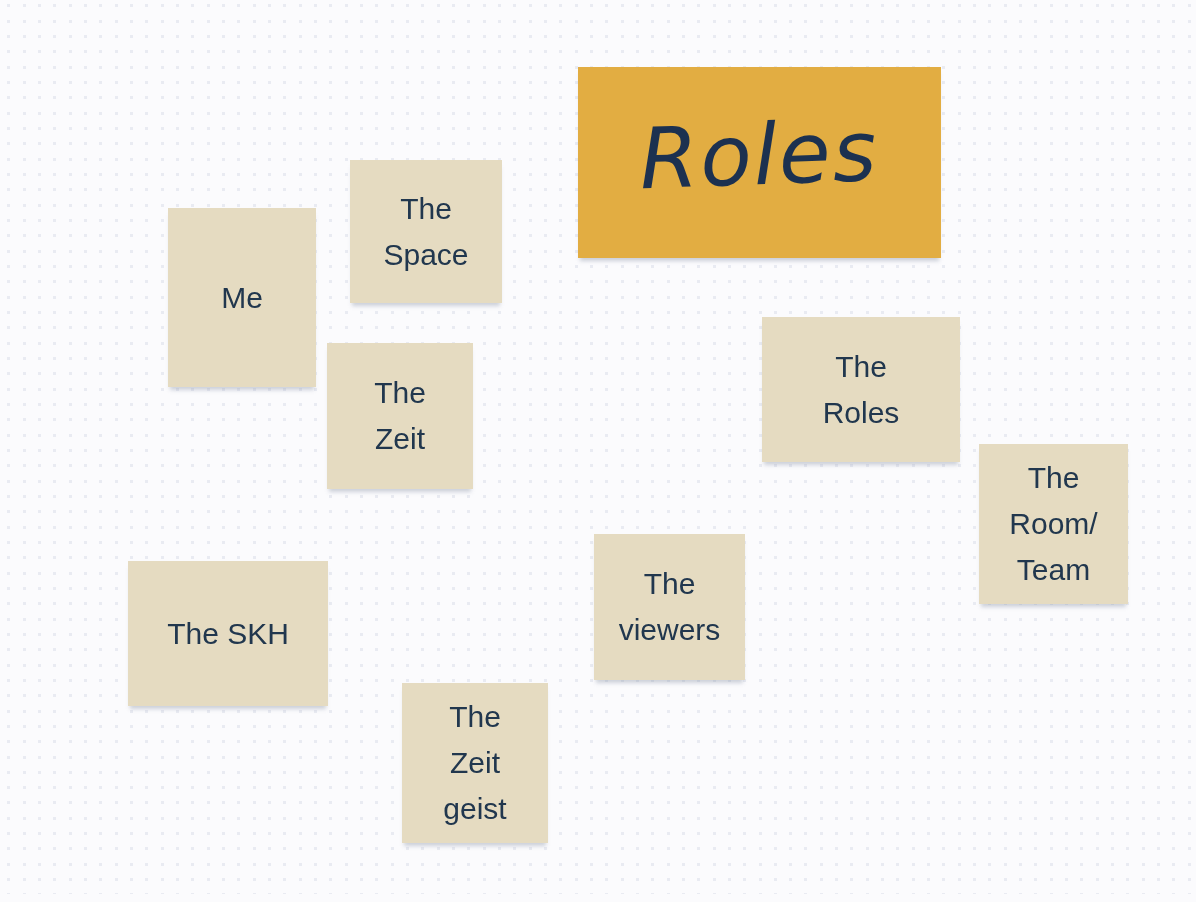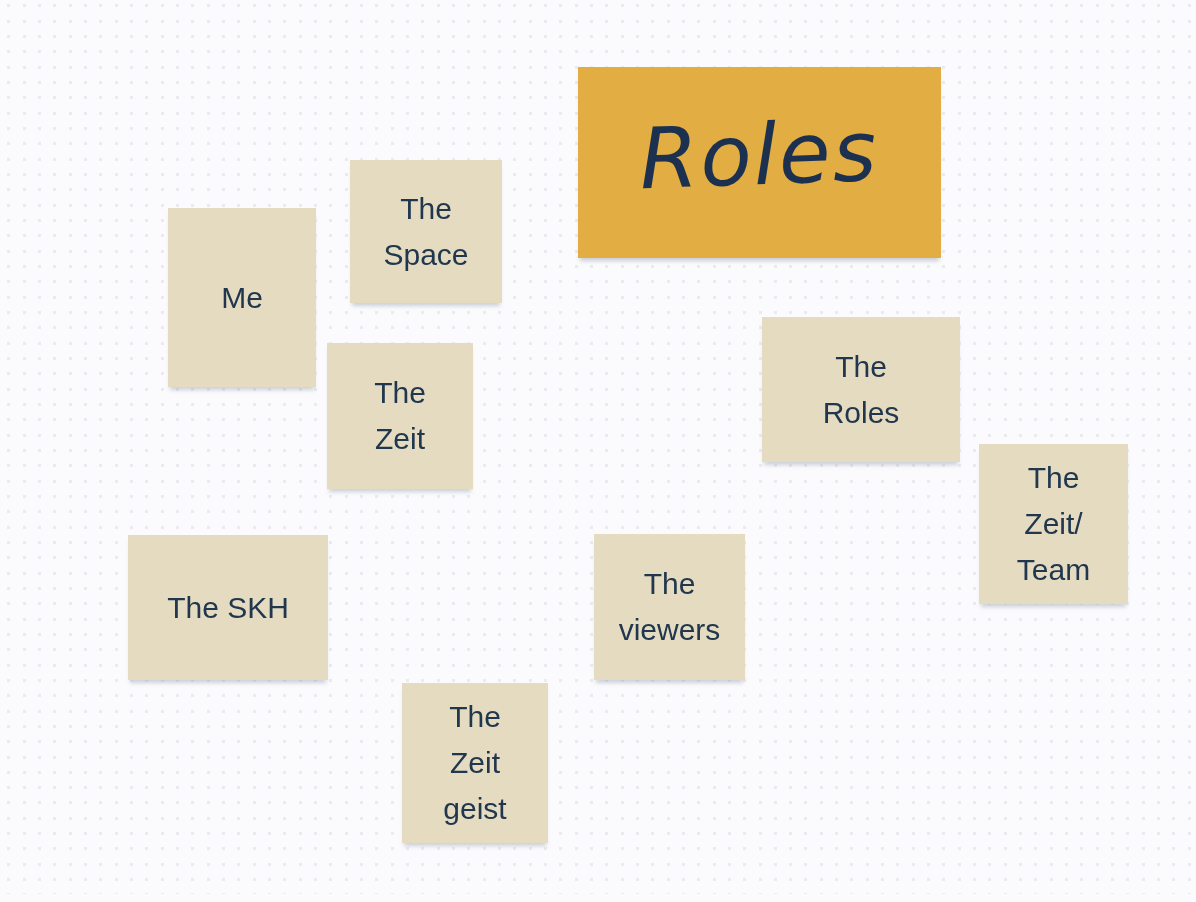--- a/index.html
+++ b/index.html
@@ -72,21 +72,21 @@
         <div class="sticky-line">The</div>
         <div class="sticky-line">Space</div>
       </div>
     </div>
     <div class="sticky" style="left: 327px; top: 343px; width: 146px; height: 146px; background: rgb(229, 219, 193); color: rgb(33, 55, 78);">
       <div class="sticky-text">
         <div class="sticky-line">The</div>
         <div class="sticky-line">Zeit</div>
       </div>
     </div>
-    <div class="sticky" style="left: 128px; top: 535px; width: 200px; height: 145px; background: rgb(229, 219, 193); color: rgb(33, 55, 78);">
+    <div class="sticky" style="left: 128px; top: 561px; width: 200px; height: 145px; background: rgb(229, 219, 193); color: rgb(33, 55, 78);">
       <div class="sticky-text">
         <div class="sticky-line">The SKH</div>
       </div>
     </div>
     <div class="sticky" style="left: 402px; top: 683px; width: 146px; height: 160px; background: rgb(229, 219, 193); color: rgb(33, 55, 78);">
       <div class="sticky-text">
         <div class="sticky-line">The</div>
         <div class="sticky-line">Zeit</div>
         <div class="sticky-line">geist</div>
       </div>
@@ -99,17 +99,17 @@
     </div>
     <div class="sticky" style="left: 762px; top: 317px; width: 198px; height: 145px; background: rgb(229, 219, 193); color: rgb(33, 55, 78);">
       <div class="sticky-text">
         <div class="sticky-line">The</div>
         <div class="sticky-line">Roles</div>
       </div>
     </div>
     <div class="sticky" style="left: 979px; top: 444px; width: 149px; height: 160px; background: rgb(229, 219, 193); color: rgb(33, 55, 78);">
       <div class="sticky-text">
         <div class="sticky-line">The</div>
-        <div class="sticky-line">Zeit/</div>
+        <div class="sticky-line">Room/</div>
         <div class="sticky-line">Team</div>
       </div>
     </div>
   </div>
 
 </body></html>

